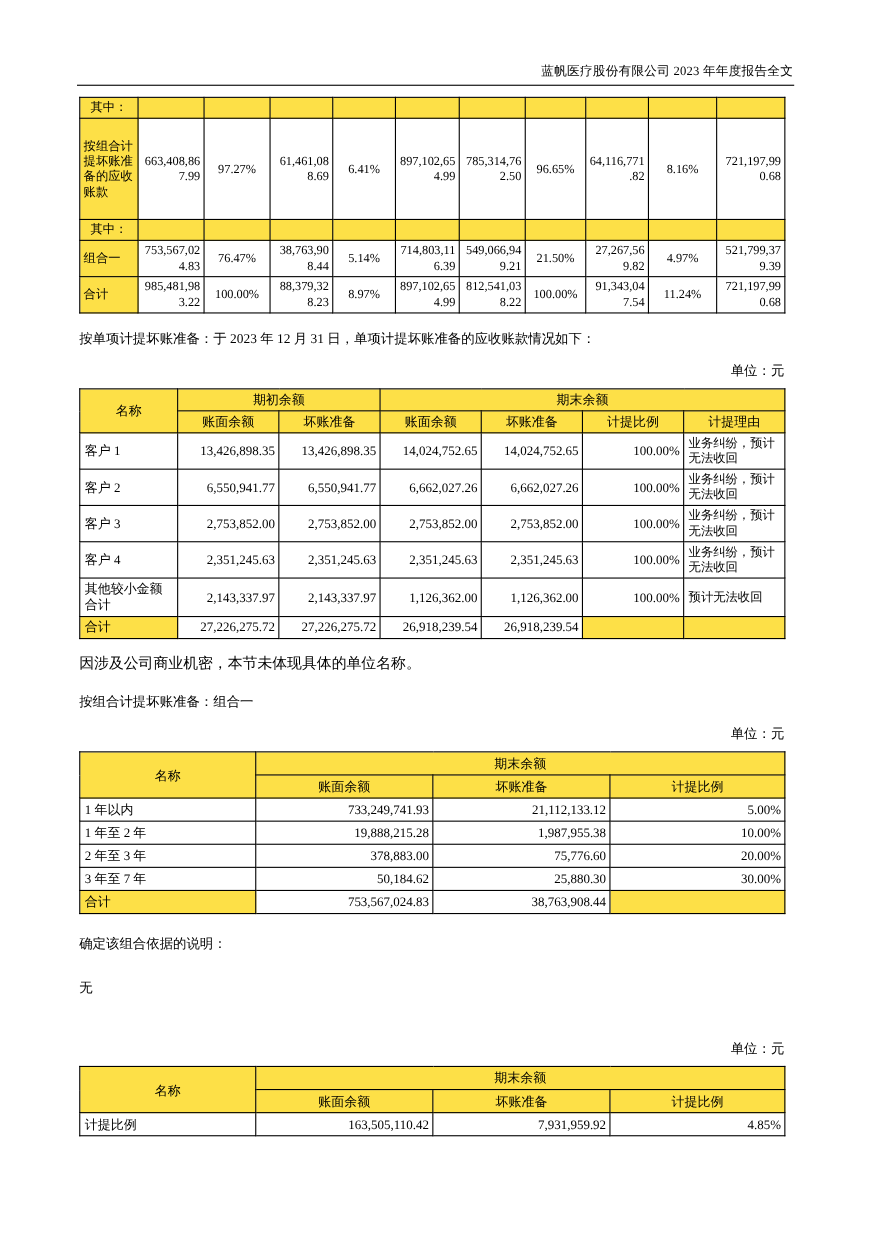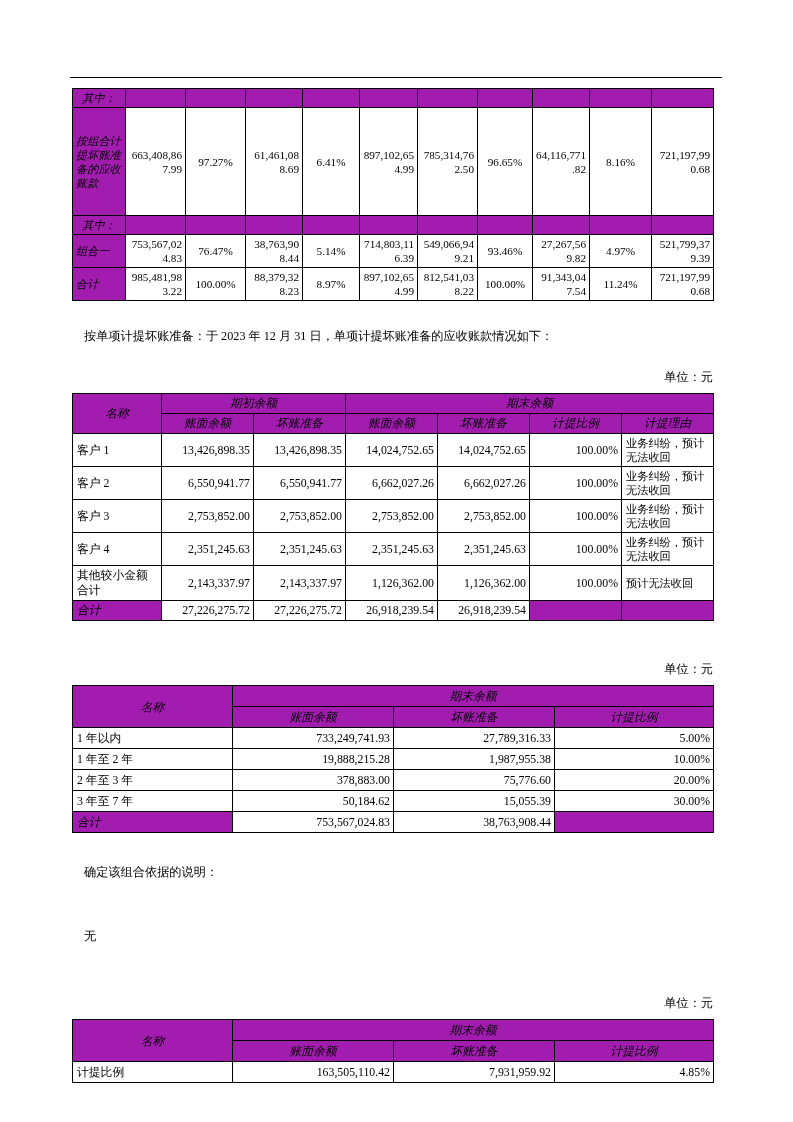--- a/index.html
+++ b/index.html
@@ -48,21 +48,21 @@
   .content {
     position: absolute;
     left: 72px;
     top: 88px;
     width: 641px;
   }
 
   .para {
     font-size: 12.2px;
     line-height: 18px;
-    margin: 12px;
+    margin: 0;
     white-space: nowrap;
   }
   .para.body-note {
     font-size: 13.5px;
     line-height: 20px;
   }
   .unit-line {
     font-size: 12.2px;
     line-height: 16px;
     text-align: right;
@@ -87,21 +87,21 @@
   }
   table.doc td, table.doc th {
     border: 1px solid #000000;
     padding: 2px 3px;
     vertical-align: middle;
     font-weight: normal;
     word-wrap: break-word;
     overflow-wrap: break-word;
     line-height: 15px;
   }
-  .shade { background: #a21caf; font-style: italic; }
+  .shade { background: #fde047; }
   .c  { text-align: center; }
   .r  { text-align: right; }
 
   
   table.t1 td { font-size: 11.2px; line-height: 14px; padding: 2px 3px; }
   table.t1 .lbl { text-align: left; }
   table.t1 .lbl.ctr { text-align: center; }
 
   
   table.t2 td, table.t2 th { font-size: 11.8px; line-height: 15px; }
@@ -114,20 +114,21 @@
 
   table.t4 td, table.t4 th { font-size: 11.8px; line-height: 16px; }
   table.t4 .rowname { text-align: left; padding-left: 4px; }
 </style>
 </head>
 <body>
 
 <div class="page">
 
   <div class="page-header">
+    <div class="hdr-text">蓝帆医疗股份有限公司 2023 年年度报告全文</div>
     <div class="hdr-rule"></div>
   </div>
 
   <div class="content">
 
     <table class="doc t1">
       <colgroup>
         <col style="width:53px">
           <col style="width:60px">
           <col style="width:60px">
@@ -149,21 +150,21 @@
           <td class="shade"></td>
           <td class="shade"></td>
           <td class="shade"></td>
           <td class="shade"></td>
           <td class="shade"></td>
           <td class="shade"></td>
           <td class="shade"></td>
           <td class="shade"></td>
         </tr>
 
-        <tr style="height:108px">
+        <tr style="height:92px">
           <td class="shade lbl">按组合计提坏账准备的应收账款</td>
           <td class="r">663,408,867.99</td>
           <td class="c">97.27%</td>
           <td class="r">61,461,088.69</td>
           <td class="c">6.41%</td>
           <td class="r">897,102,654.99</td>
           <td class="r">785,314,762.50</td>
           <td class="c">96.65%</td>
           <td class="r">64,116,771.82</td>
           <td class="c">8.16%</td>
@@ -185,21 +186,21 @@
         </tr>
 
         <tr>
           <td class="shade lbl">组合一</td>
           <td class="r">753,567,024.83</td>
           <td class="c">76.47%</td>
           <td class="r">38,763,908.44</td>
           <td class="c">5.14%</td>
           <td class="r">714,803,116.39</td>
           <td class="r">549,066,949.21</td>
-          <td class="c">93.46%</td>
+          <td class="c">21.50%</td>
           <td class="r">27,267,569.82</td>
           <td class="c">4.97%</td>
           <td class="r">521,799,379.39</td>
         </tr>
 
 
         <tr>
           <td class="shade lbl">合计</td>
           <td class="r">985,481,983.22</td>
           <td class="c">100.00%</td>
@@ -298,21 +299,23 @@
           <td class="r">27,226,275.72</td>
           <td class="r">26,918,239.54</td>
           <td class="r">26,918,239.54</td>
           <td class="shade"></td>
           <td class="shade"></td>
         </tr>
       </tbody>
     </table>
 
     <div class="spacer-12"></div>
+    <p class="para body-note">因涉及公司商业机密，本节未体现具体的单位名称。</p>
     <div class="spacer-16"></div>
+    <p class="para">按组合计提坏账准备：组合一</p>
     <div class="spacer-12"></div>
     <p class="unit-line">单位：元</p>
     <div class="spacer-8"></div>
 
     <table class="doc t3">
       <colgroup>
         <col style="width:160px">
           <col style="width:161px">
         <col style="width:161px">
           <col style="width:159px">
@@ -325,39 +328,39 @@
         <tr>
           <th class="shade c">账面余额</th>
           <th class="shade c">坏账准备</th>
           <th class="shade c">计提比例</th>
         </tr>
       </thead>
       <tbody>
         <tr>
           <td class="rowname">1 年以内</td>
           <td class="r">733,249,741.93</td>
-          <td class="r">27,789,316.33</td>
+          <td class="r">21,112,133.12</td>
           <td class="r">5.00%</td>
         </tr>
         <tr>
           <td class="rowname">1 年至 2 年</td>
           <td class="r">19,888,215.28</td>
           <td class="r">1,987,955.38</td>
           <td class="r">10.00%</td>
         </tr>
         <tr>
           <td class="rowname">2 年至 3 年</td>
           <td class="r">378,883.00</td>
           <td class="r">75,776.60</td>
           <td class="r">20.00%</td>
         </tr>
         <tr>
           <td class="rowname">3 年至 7 年</td>
           <td class="r">50,184.62</td>
-          <td class="r">15,055.39</td>
+          <td class="r">25,880.30</td>
           <td class="r">30.00%</td>
         </tr>
         <tr>
           <td class="shade rowname">合计</td>
           <td class="r">753,567,024.83</td>
           <td class="r">38,763,908.44</td>
           <td class="shade"></td>
         </tr>
       </tbody>
     </table>

